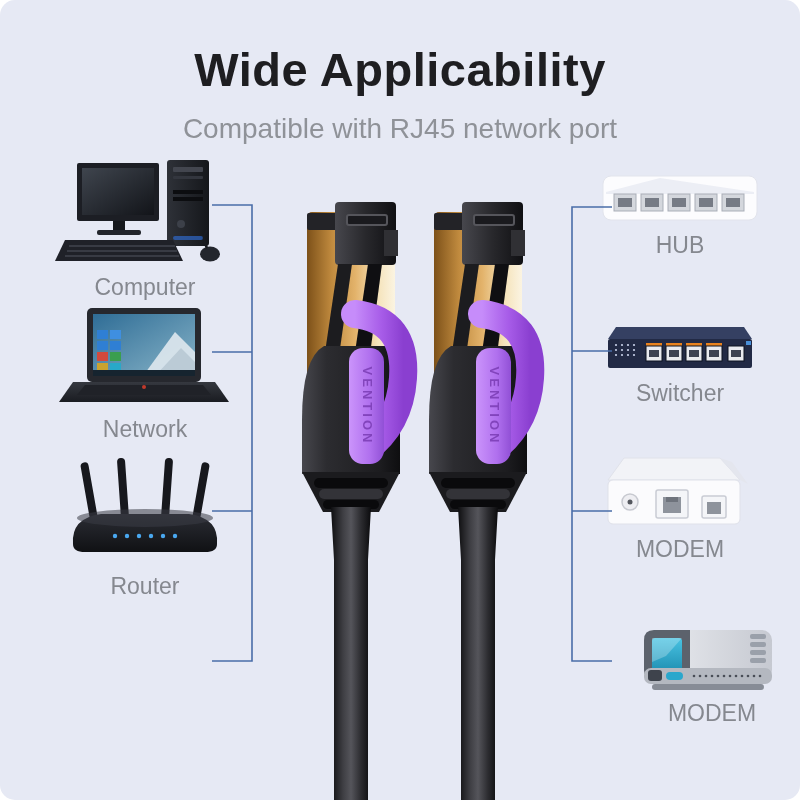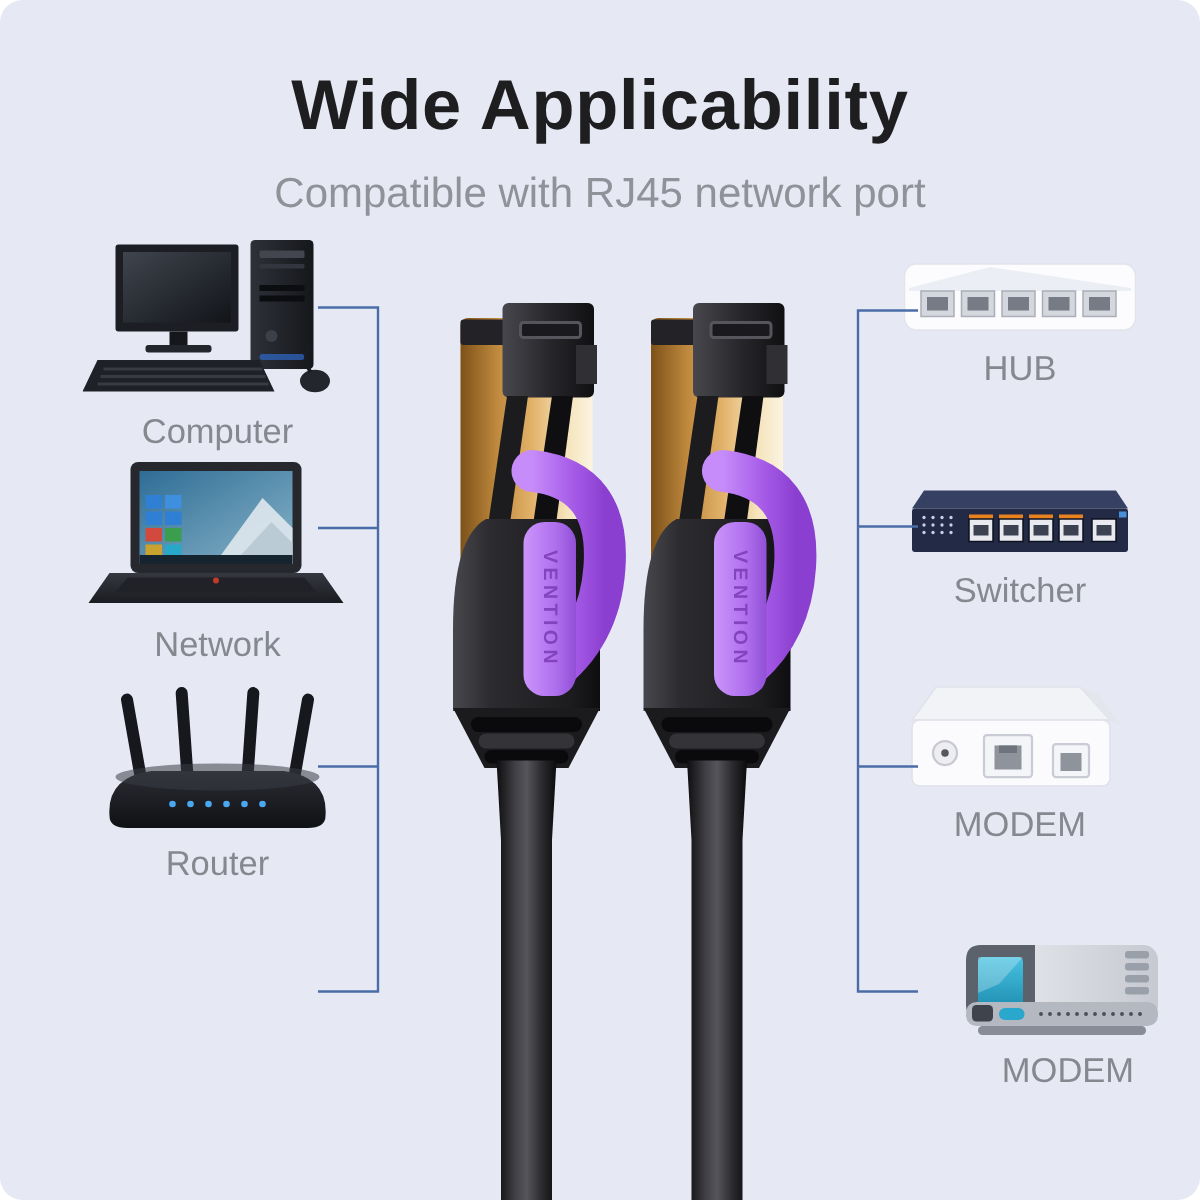--- a/index.html
+++ b/index.html
@@ -167,21 +167,21 @@
       <rect x="42" y="57" width="11" height="9" fill="#caa22f"></rect>
       <rect x="55" y="57" width="11" height="9" fill="#28a8c8"></rect>
       <rect x="38" y="64" width="102" height="6" fill="#16242f"></rect>
       <polygon points="18,76 160,76 174,96 4,96" fill="url(#lapbase)"></polygon>
       <polygon points="30,79 148,79 156,89 22,89" fill="#202228"></polygon>
       <circle cx="89" cy="81" r="2" fill="#c0392b"></circle>
     </svg>
     <div class="dev-label">Network</div>
   </div>
 
-  <div class="dev" style="left:55px; top:456px; width:180px;">
+  <div class="dev" style="left:55px; top:456px; width:180px;gap:11px;">
     <svg width="180" height="100" viewBox="0 0 180 100">
       <g fill="#17181d">
         <rect x="30" y="6" width="8" height="58" rx="4" transform="rotate(-10 34 35)"></rect>
         <rect x="64" y="2" width="8" height="62" rx="4" transform="rotate(-4 68 33)"></rect>
         <rect x="108" y="2" width="8" height="62" rx="4" transform="rotate(4 112 33)"></rect>
         <rect x="142" y="6" width="8" height="58" rx="4" transform="rotate(10 146 35)"></rect>
       </g>
       <path d="M 18,88 Q 16,62 46,58 L 134,58 Q 164,62 162,88 Q 162,96 150,96 L 30,96 Q 18,96 18,88 Z" fill="url(#rtr)"></path>
       <ellipse cx="90" cy="62" rx="68" ry="9" fill="#3a3d46" opacity="0.55"></ellipse>
       <g fill="#4aa8f0">

